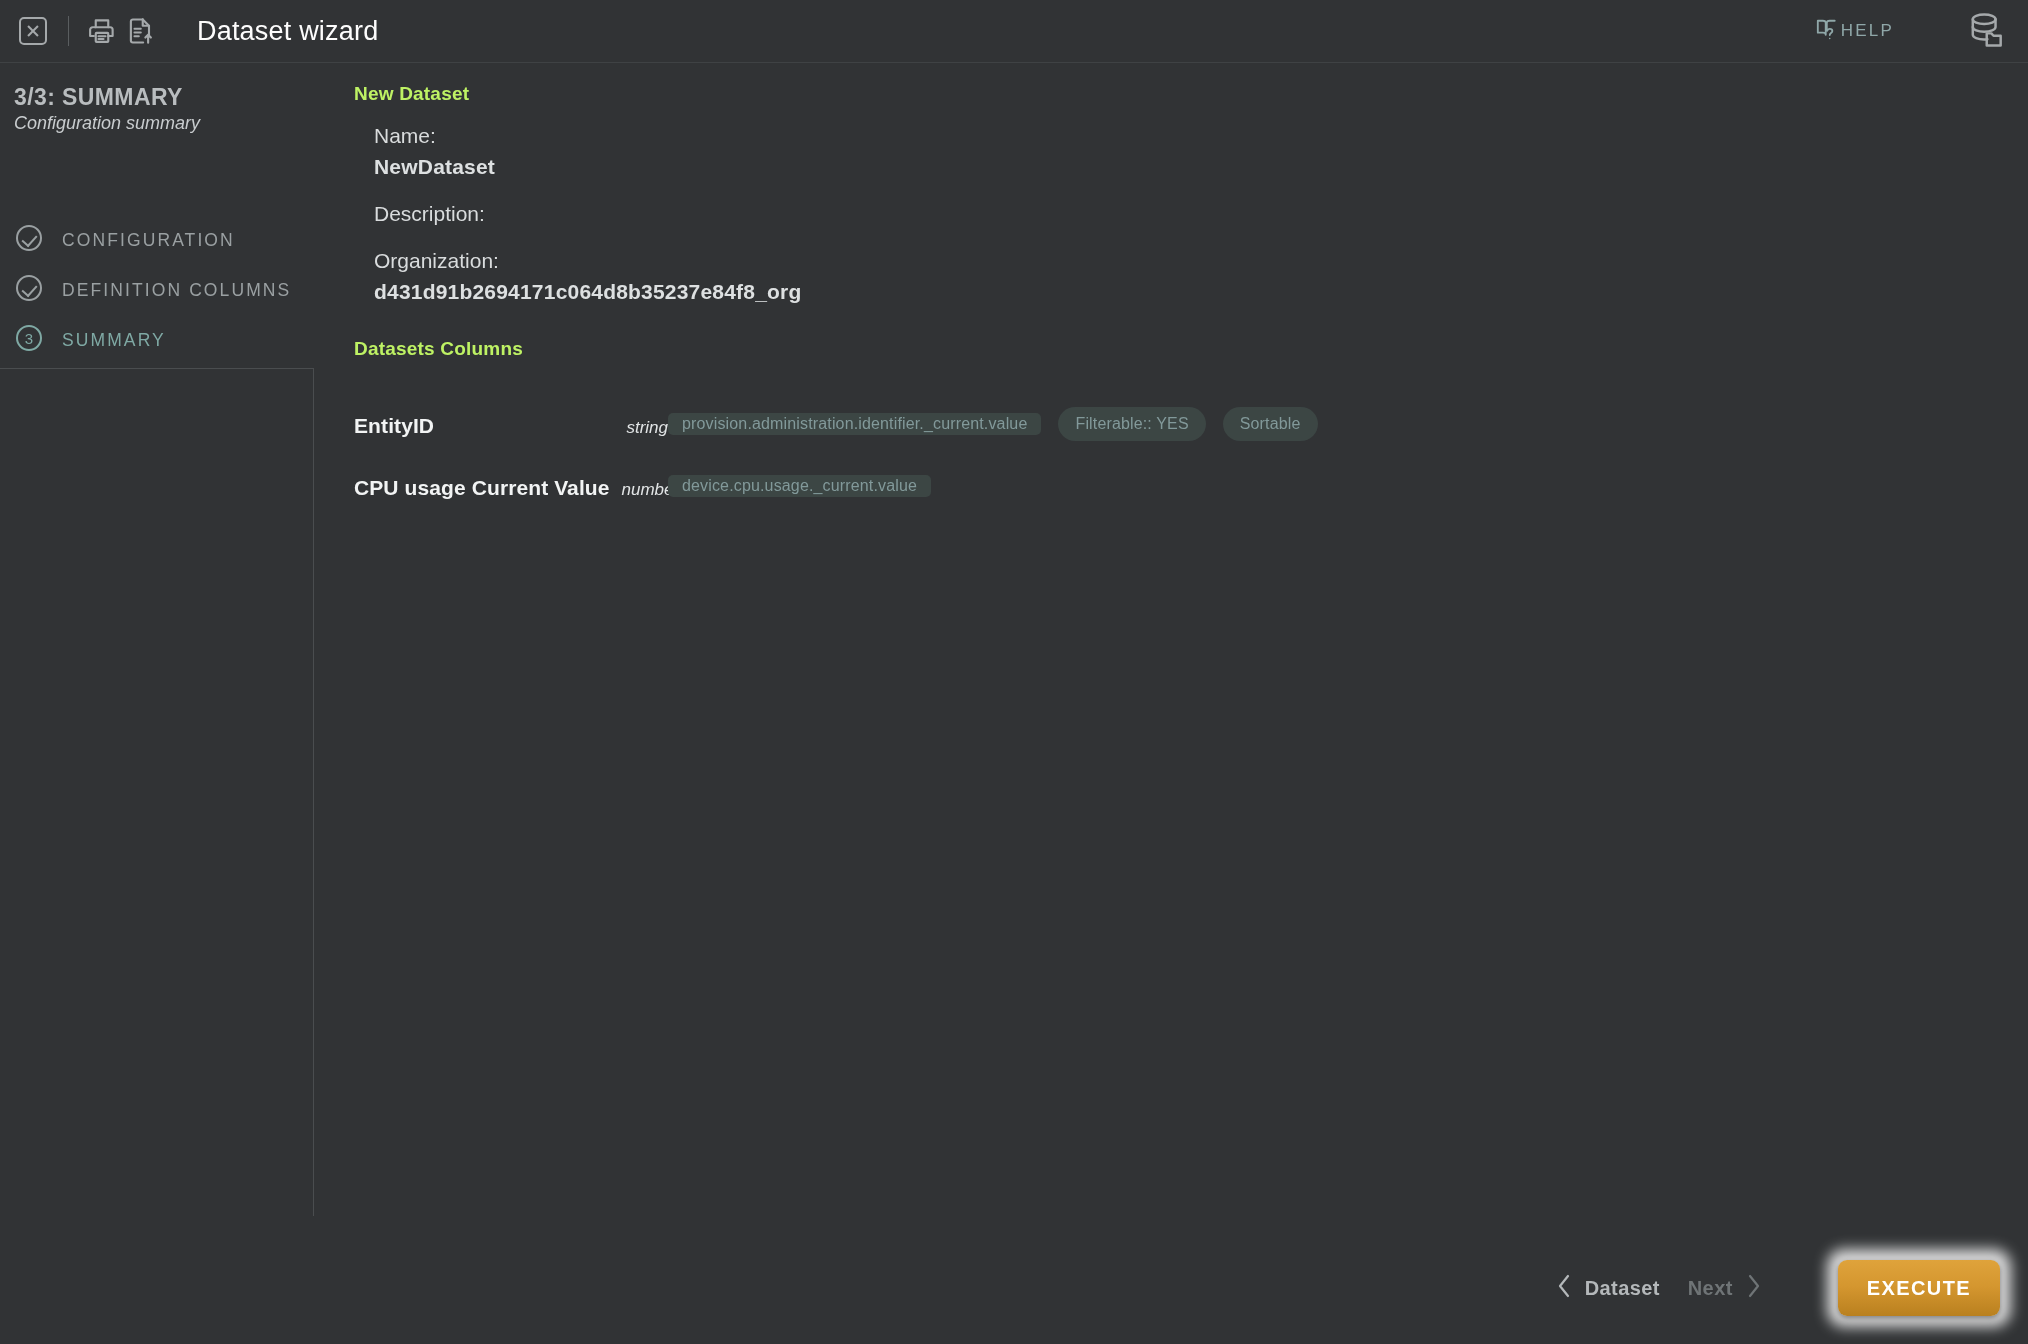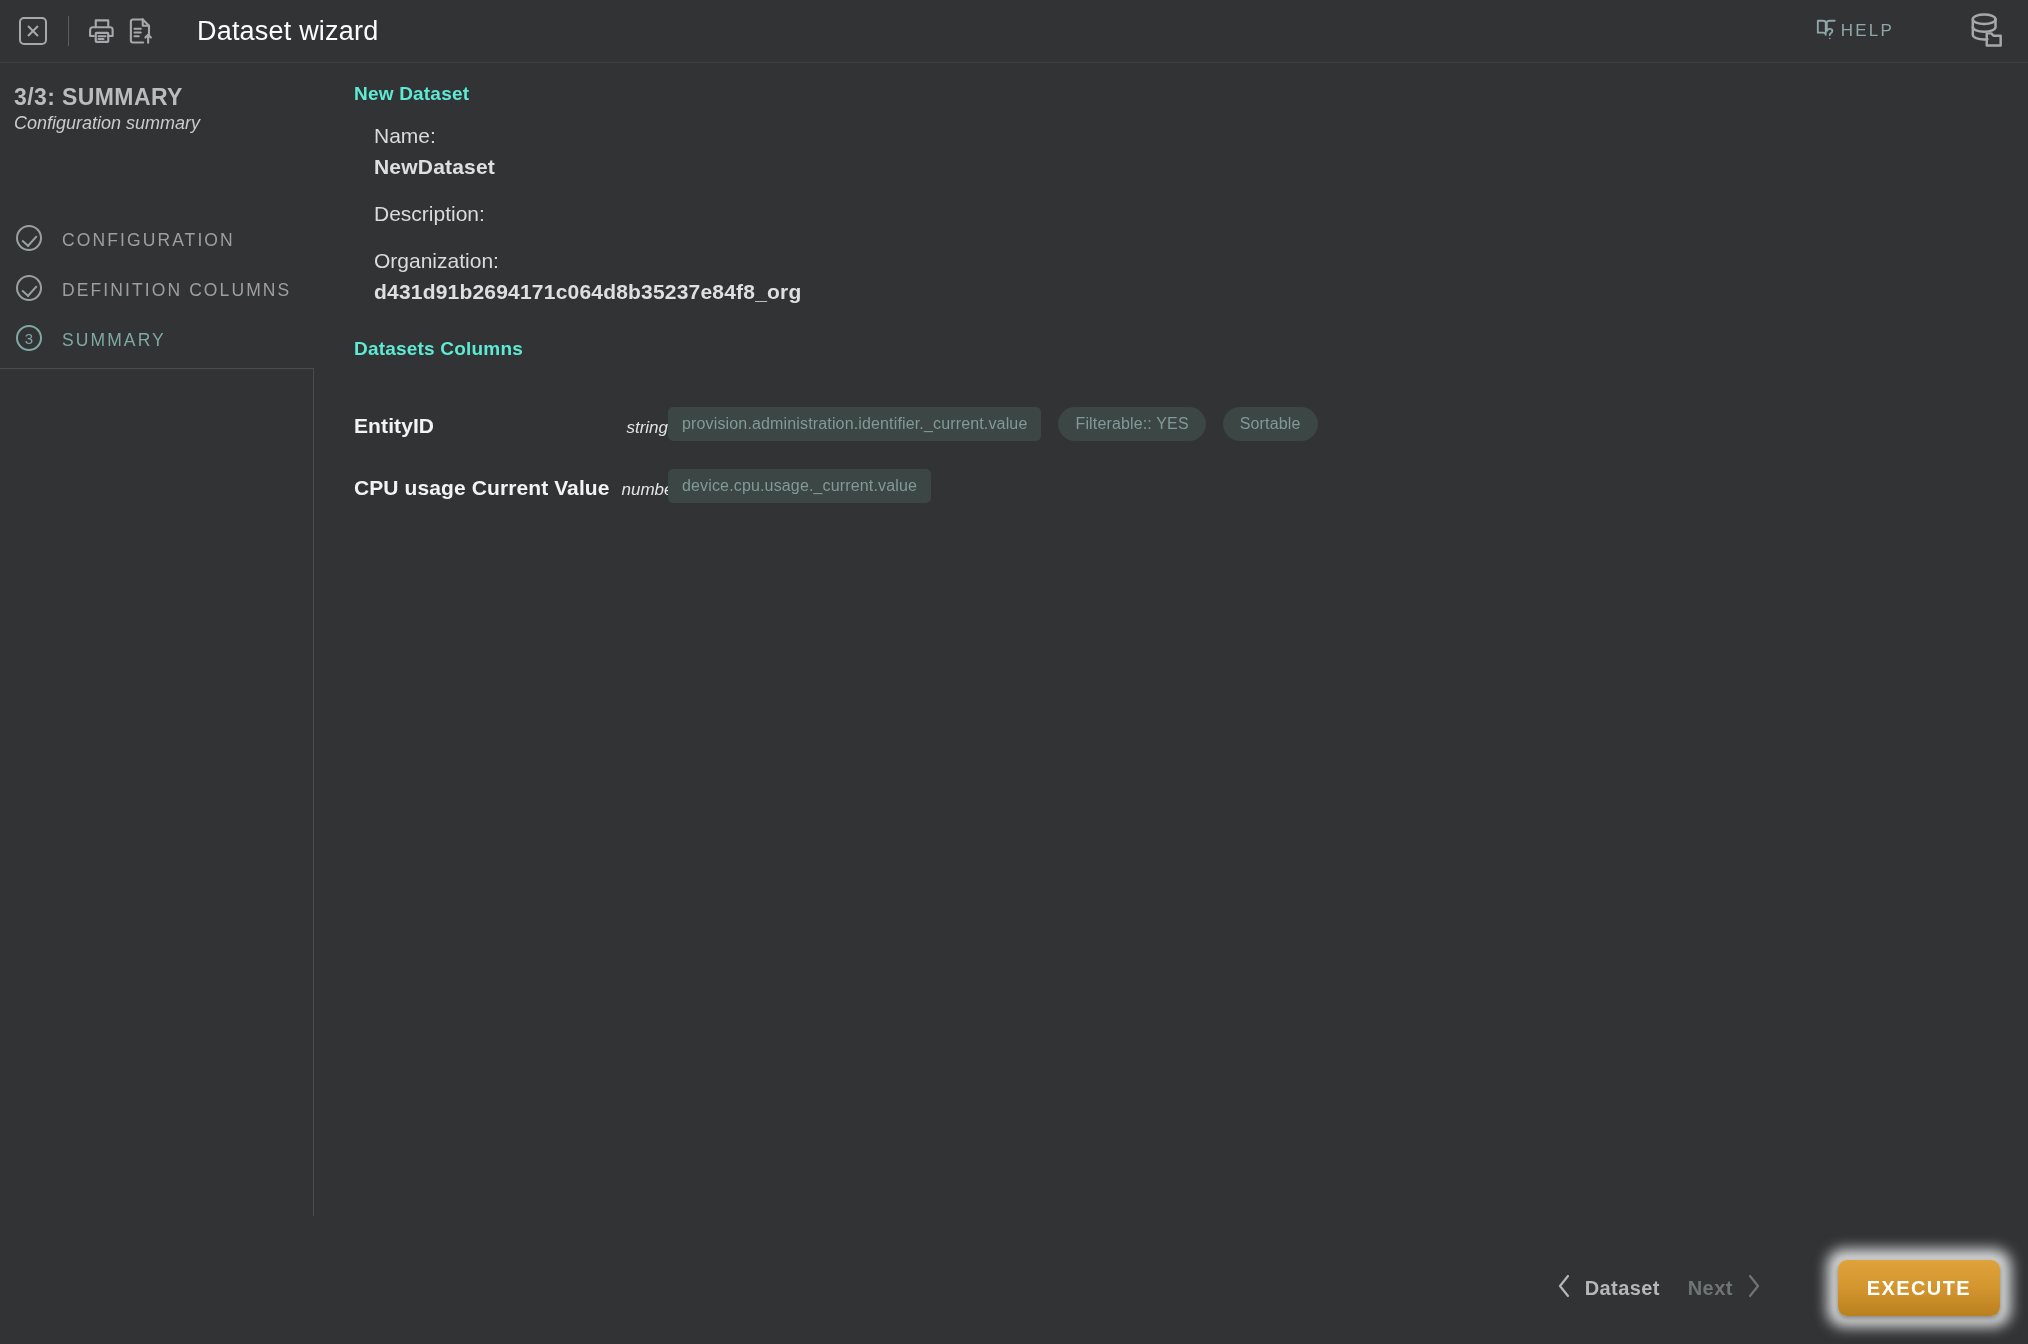--- a/index.html
+++ b/index.html
@@ -159,21 +159,21 @@
   }
 
   
   .main {
     position: absolute;
     left: 354px; top: 63px;
     right: 0;
     bottom: 0;
   }
   .sec-title {
-    color: #5eead4;
+    color: #bef264;
     font-size: 19px;
     font-weight: 700;
     letter-spacing: 0.2px;
   }
   .sec-new { position: absolute; left: 0; top: 20px; }
 
   .kv-block { position: absolute; left: 20px; top: 57px; }
   .kv-label {
     color: #d9dcdd;
     font-size: 21px;
@@ -230,21 +230,21 @@
     background: #3c4644;
     color: #82999a;
     font-size: 16px;
     letter-spacing: 0.15px;
     white-space: nowrap;
     display: flex;
     align-items: center;
   }
   .chip.path {
     border-radius: 5px;
-    height: 34px;
+    height: 22px;
     padding: 0 14px;
   }
   .chip.flag {
     border-radius: 17px;
     height: 34px;
     padding: 0 17px;
   }
 
   
   .footer {

